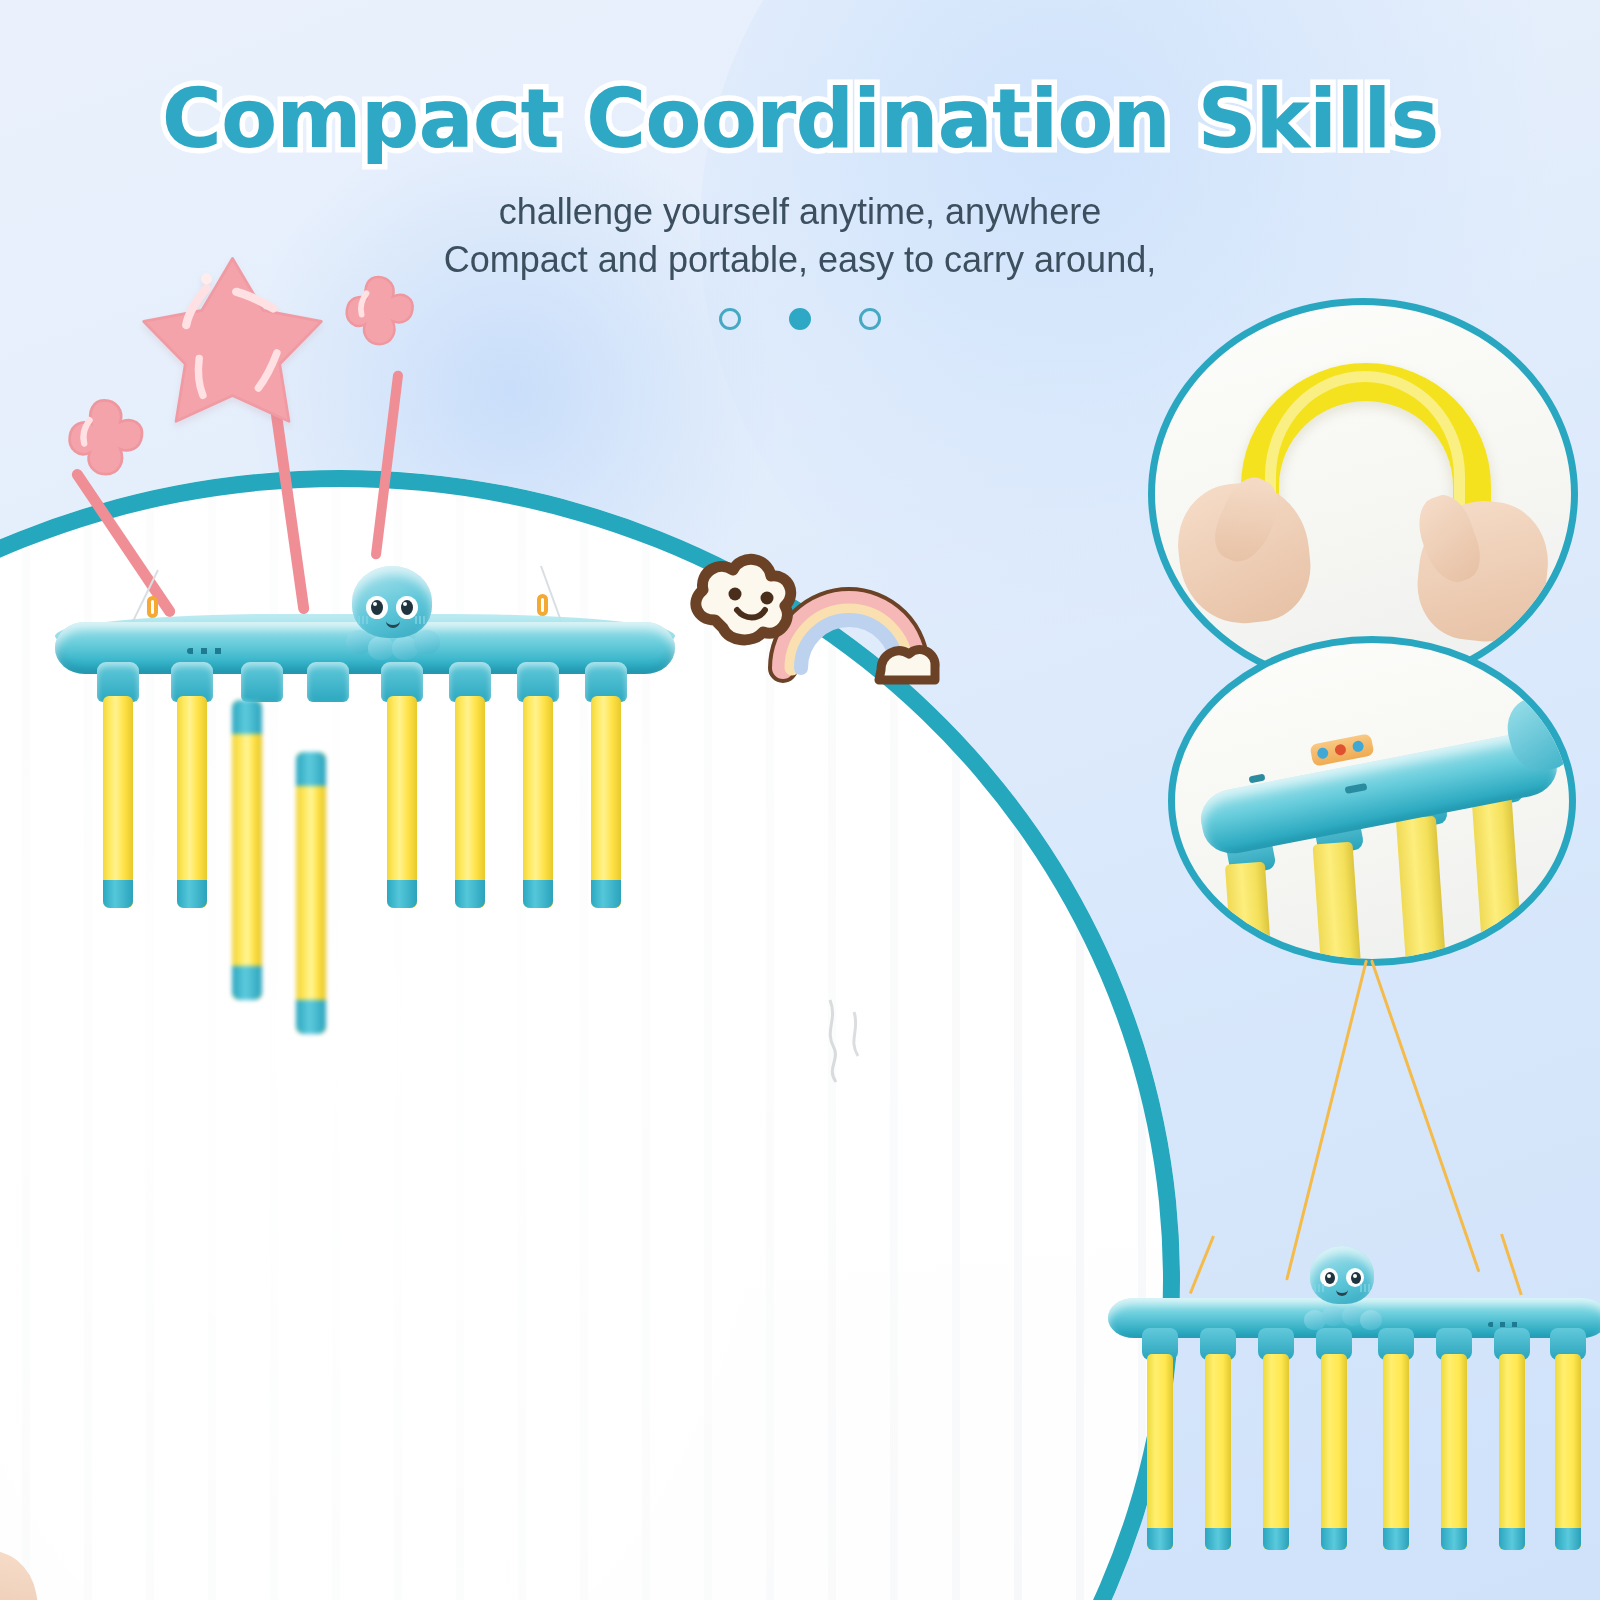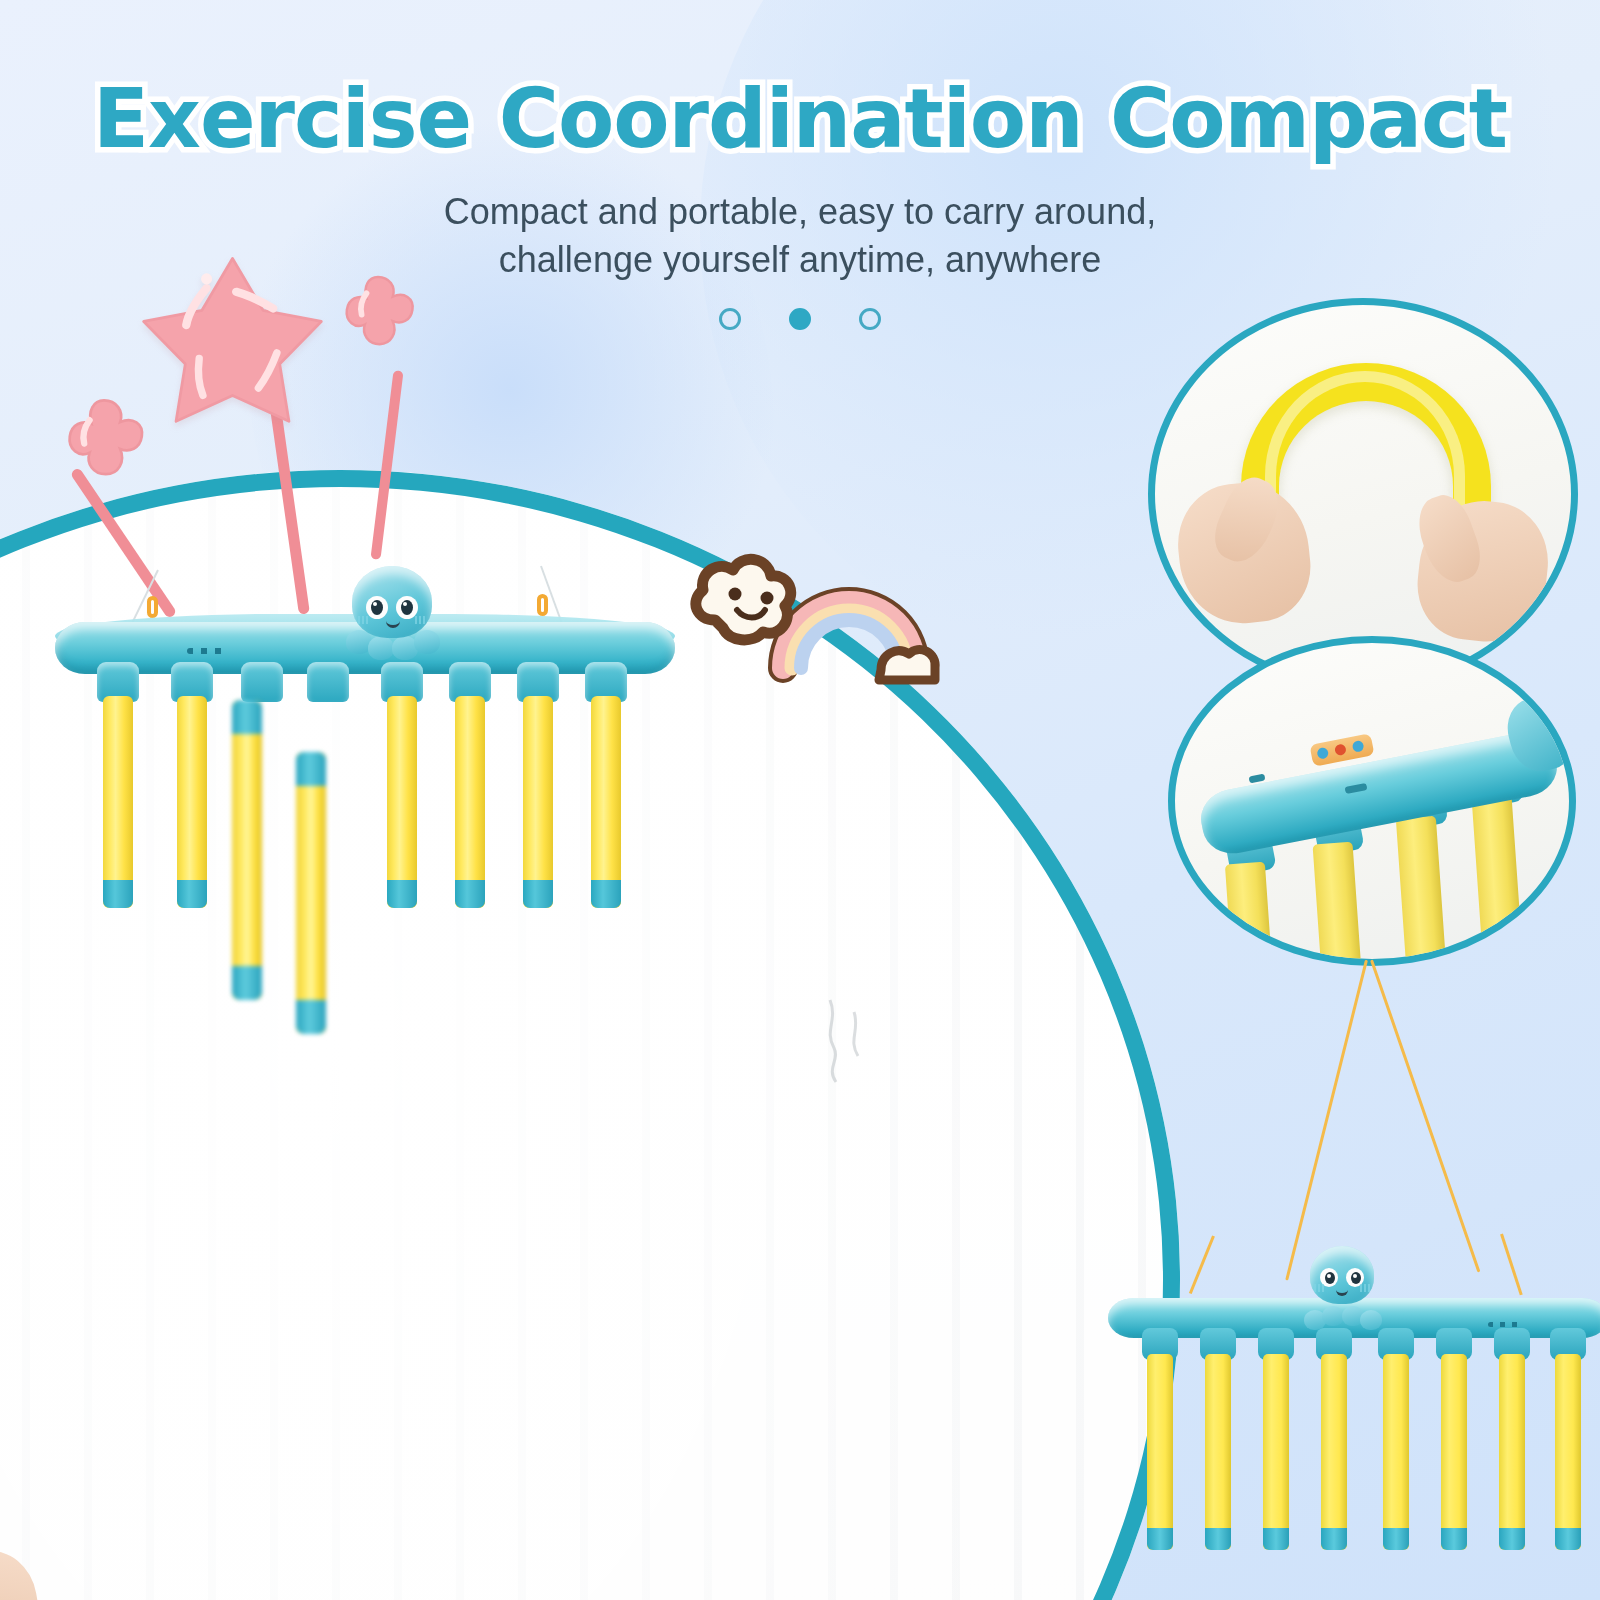--- a/index.html
+++ b/index.html
@@ -181,24 +181,24 @@
       
       
       
       
       
     </div>
 
   </div>
   <div class="lens-ring"></div>
 
-  <div class="headline">Exercise Coordination Compact</div>
+  <div class="headline">Compact Coordination Skills</div>
   <div class="subtitle">
+    <span>challenge yourself anytime, anywhere</span>
     <span>Compact and portable, easy to carry around,</span>
-    <span>challenge yourself anytime, anywhere</span>
   </div>
 
   <div class="pager">
     <div class="dot"></div>
     <div class="dot on"></div>
     <div class="dot"></div>
   </div>
 
   <div class="swoosh" style="left:118px;top:455px;width:11px;height:176px;transform:rotate(-34deg);border-radius:8px;"></div>
   <div class="swoosh" style="left:284px;top:400px;width:11px;height:215px;transform:rotate(-8deg);border-radius:8px;"></div>

